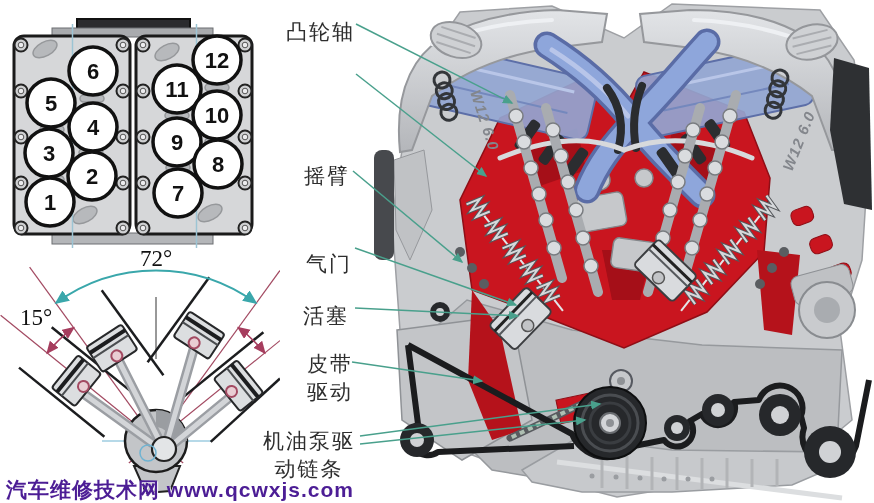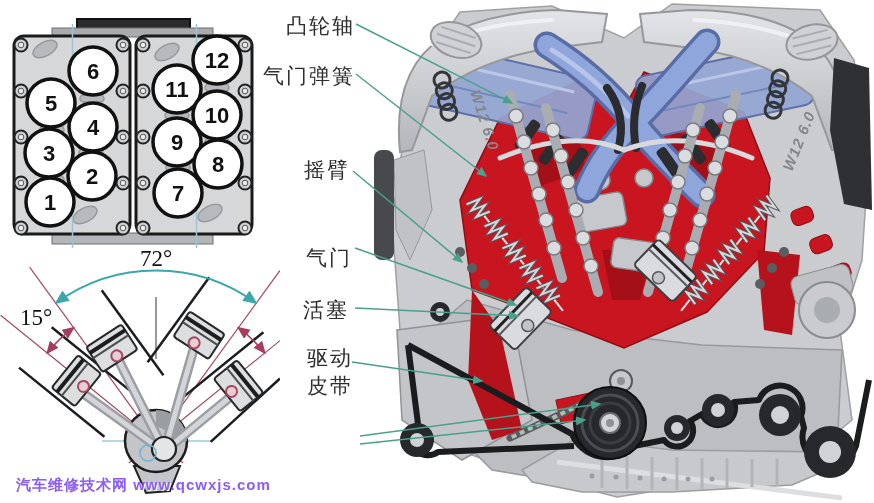--- a/index.html
+++ b/index.html
@@ -4,28 +4,28 @@
 <style>
   html,body{margin:0;padding:0;background:#fff;}
   .stage{position:relative;width:874px;height:503px;background:#ffffff;overflow:hidden;
          font-family:"Liberation Sans",sans-serif;}
   .stage svg{position:absolute;display:block;}
   #head-svg{left:0;top:0;}
   #angle-svg{left:0;top:245px;}
   #engine-svg{left:372px;top:0;}
   #leader-svg{left:0;top:0;pointer-events:none;}
   .callout{position:absolute;font-family:"Liberation Serif","DejaVu Serif",serif;
-           font-size:21px;color:#2e2e2e;letter-spacing:2px;white-space:nowrap;line-height:28px;}
+           font-size:21px;color:#2e2e2e;letter-spacing:2px;white-space:nowrap;line-height:28px;margin-top:6px;}
   .callout.center{text-align:center;}
   .cyl-num{font-family:"Liberation Sans",sans-serif;font-weight:bold;font-size:22px;fill:#111;}
   .angle-txt{font-family:"Liberation Serif","DejaVu Serif",serif;font-size:23px;fill:#111;}
   .badge-txt{font-family:"Liberation Sans",sans-serif;font-weight:bold;font-style:italic;
              font-size:15px;fill:#83868c;letter-spacing:1px;}
-  .watermark{position:absolute;left:16px;top:476px;font-size:15px;font-weight:bold;
-             color:#8b5cf6;letter-spacing:1px;text-shadow:1px 1px 0 #ffffff;
+  .watermark{position:absolute;left:6px;top:476px;font-size:21px;font-weight:bold;
+             color:#4c1d95;letter-spacing:1px;text-shadow:1px 1px 0 #ffffff;
              font-family:"Liberation Sans",sans-serif;}
 </style>
 </head>
 <body>
 
 <div class="stage">
 
   <svg id="head-svg" width="266" height="250" viewBox="0 0 266 250">
     <rect x="77" y="19" width="113" height="11" fill="#2b2b2e" stroke="#111" stroke-width="2"></rect>
     <rect x="52" y="28" width="161" height="9" fill="#a9abae" stroke="#6d6f72" stroke-width="1"></rect>
@@ -466,27 +466,30 @@
     </g>
 
     <g>
       <rect x="420" y="270" width="60" height="30" rx="8" transform="rotate(-15 450 285)" fill="#bfc1c4" stroke="#8d9094"></rect>
       <circle cx="455" cy="310" r="28" fill="#c9cbce" stroke="#898c90" stroke-width="2"></circle>
       <circle cx="455" cy="310" r="13" fill="#a9acb0"></circle>
     </g>
   </svg>
 
   <div class="callout" style="left:286px;top:12px"><span>凸轮轴</span></div>
-  <div class="callout" style="left:263px;top:62px"><span>气门弹簧</span></div>
   <div class="callout" style="left:304px;top:156px"><span>摇臂</span></div>
   <div class="callout" style="left:306px;top:244px"><span>气门</span></div>
   <div class="callout" style="left:303px;top:296px"><span>活塞</span></div>
   <div class="callout center" style="left:298px;top:344px;width:64px">
+    <div>皮带</div>
     <div>驱动</div>
-    <div>皮带</div>
+  </div>
+  <div class="callout center" style="left:260px;top:421px;width:98px">
+    <div>机油泵驱</div>
+    <div>动链条</div>
   </div>
 
   <svg id="leader-svg" width="874" height="503" viewBox="0 0 874 503">
     <defs>
       <marker id="lead-a" markerWidth="8" markerHeight="8" refX="6" refY="3" orient="auto">
         <path d="M0,0 L7,3 L0,6 Z" fill="#49a08c"></path>
       </marker>
     </defs>
     <g stroke="#49a08c" stroke-width="1.5" marker-end="url(#lead-a)">
       <line x1="356" y1="24" x2="512" y2="103"></line>

